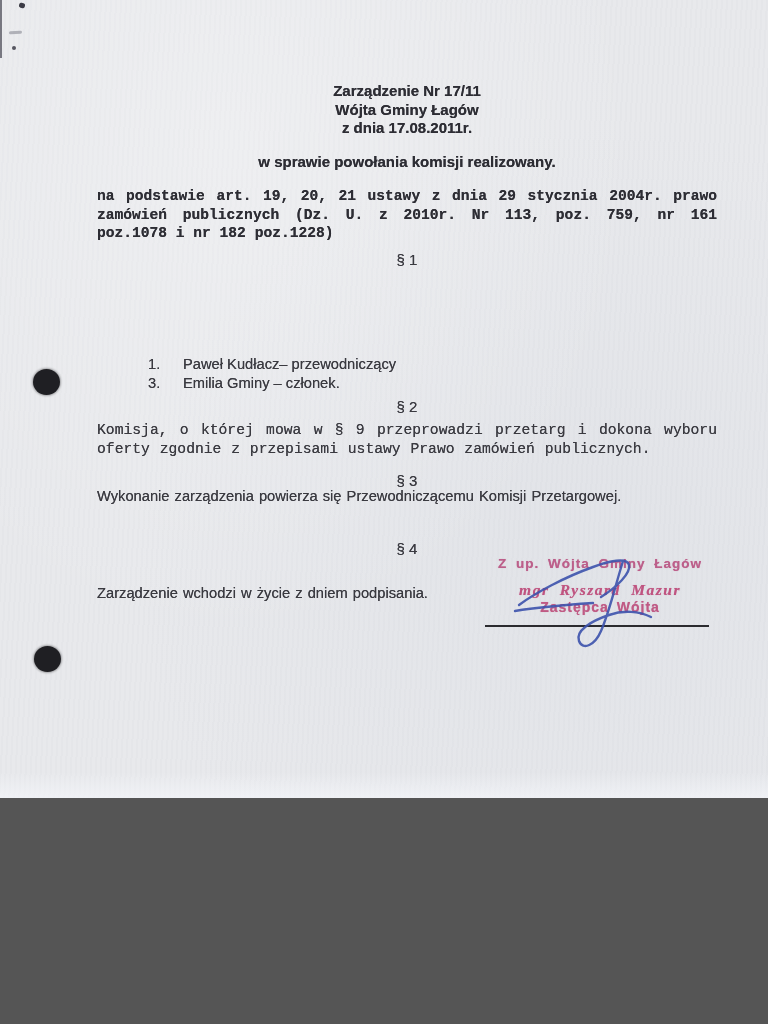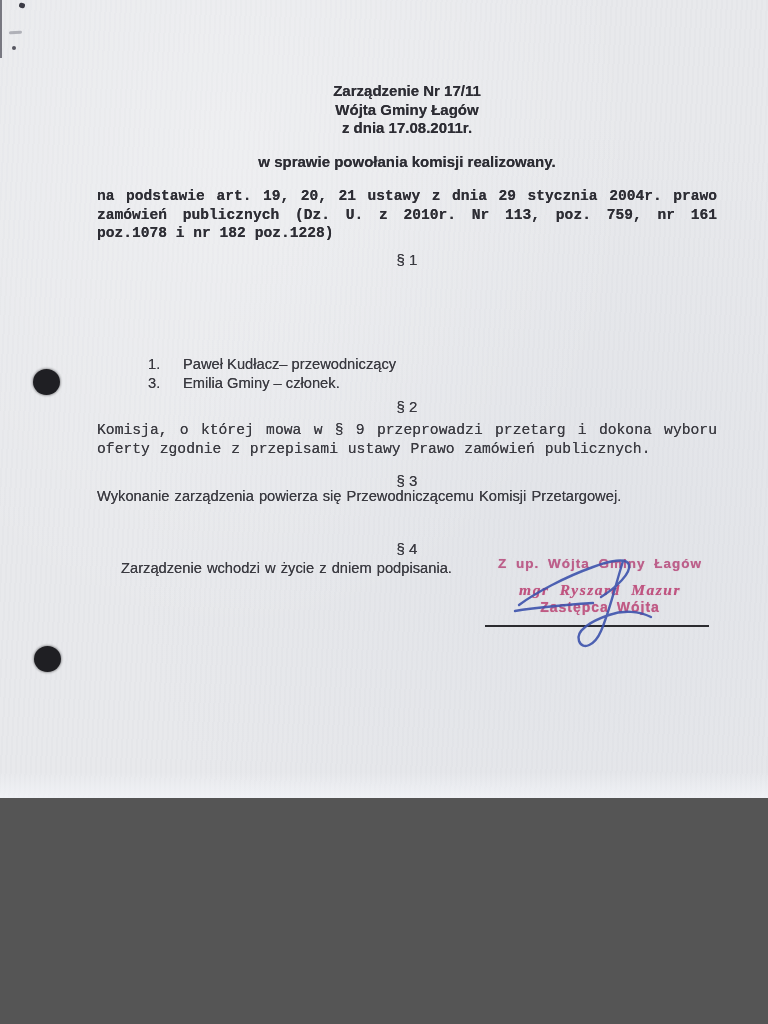--- a/index.html
+++ b/index.html
@@ -39,21 +39,21 @@
 
   .title-block{top:82px;font-size:15px;line-height:18.5px;}
   .subject{top:153px;font-size:15px;}
   .legal{top:187px;font-size:14.6px;line-height:18.5px;}
 
   .sec-header{font-size:15px;}
   .sec-body{font-size:14.7px;line-height:18.8px;word-spacing:1px;}
   .s1h{top:251px;} .s1b{top:270px;}
   .s2h{top:398px;} .s2b{top:421px;}
   .s3h{top:472px;} .s3b{top:463px;margin-top:24px;}
-  .s4h{top:540px;} .s4b{top:559px;width:430px;margin-left:24px;}
+  .s4h{top:540px;} .s4b{top:584px;width:430px;}
 
   .members{top:327px;left:148px;width:420px;font-size:14.7px;line-height:18.8px;margin-top:28px;}
   .member .num{display:inline-block;width:35px;}
 
   
   .stamp{position:absolute;left:485px;top:556px;width:230px;text-align:center;
          color:#bc5f8a;text-shadow:0 0 0.7px rgba(188,95,138,0.8);}
   .stamp-line1{font-size:13.5px;letter-spacing:1px;word-spacing:4px;font-weight:bold;}
   .stamp-name{margin-top:10px;font-family:"Liberation Serif","DejaVu Serif",serif;
               font-style:italic;font-weight:bold;font-size:15.5px;letter-spacing:1.5px;

